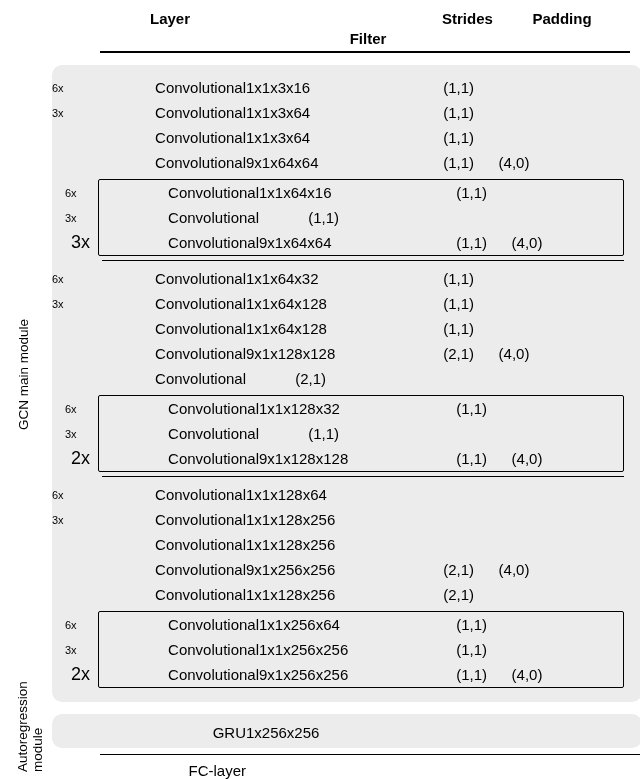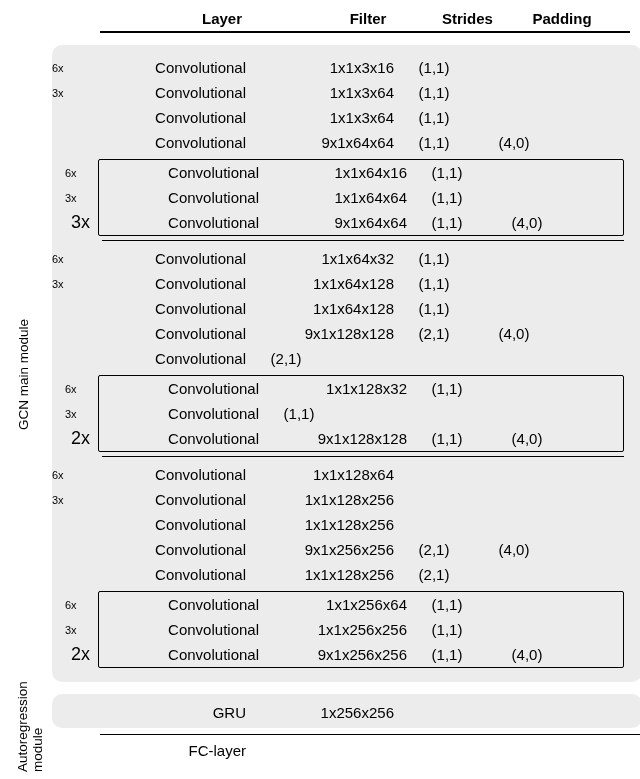--- a/index.html
+++ b/index.html
@@ -14,22 +14,22 @@
     color: #000;
   }
   .header-row {
     display: flex;
     margin-left: 86px;
     border-bottom: 2px solid #000;
     font-weight: bold;
     padding-bottom: 4px;
     margin-bottom: 12px;
   }
-  .header-row .hlayer { width: 144px; text-align: center; }
-  .header-row .hfilter { width: 148px; text-align: center; }
+  .header-row .hlayer { width: 144px; text-align: left; }
+  .header-row .hfilter { width: 148px; text-align: center; margin-top: 20px; }
   .header-row .hstrides { width: 80px; text-align: left; }
   .header-row .hpad { width: 80px; text-align: center; }
 
   .vlabel {
     position: absolute;
     transform: rotate(-90deg);
     transform-origin: left top;
     font-size: 13.5px;
     white-space: nowrap;
   }
@@ -55,22 +55,22 @@
   }
 
   .row {
     display: flex;
     align-items: center;
     height: 25px;
     font-size: 15px;
   }
   .repcol { width: 50px; text-align: left; font-size: 11px; padding-right: 6px; }
   .layer  { width: 144px; padding-left: 6px; text-align: right; }
-  .filter { width: 148px; text-align: right; }
-  .strides{ width: 80px; text-align: center; }
+  .filter { width: 148px; text-align: left; }
+  .strides{ width: 80px; text-align: right; }
   .padding{ width: 80px; text-align: center; }
 
   .group { position: relative; }
   .group.boxed {
     border: 1.5px solid #000;
     border-radius: 2px;
     margin: 4px 18px 4px 46px;
   }
   .group.boxed .row .repcol { width: 36px; }
   .group.boxed .row { margin-left: -34px; }
@@ -146,21 +146,20 @@
         <div class="row">
           <div class="repcol">6x</div>
           <div class="layer">Convolutional</div>
           <div class="filter">1x1x64x16</div>
           <div class="strides">(1,1)</div>
           <div class="padding"></div>
         </div>
         <div class="row">
           <div class="repcol">3x</div>
           <div class="layer">Convolutional</div>
-          <div class="filter">1x1x64x64</div>
           <div class="strides">(1,1)</div>
           <div class="padding"></div>
         </div>
         <div class="row">
           <div class="repcol"></div>
           <div class="layer">Convolutional</div>
           <div class="filter">9x1x64x64</div>
           <div class="strides">(1,1)</div>
           <div class="padding">(4,0)</div>
         </div>

